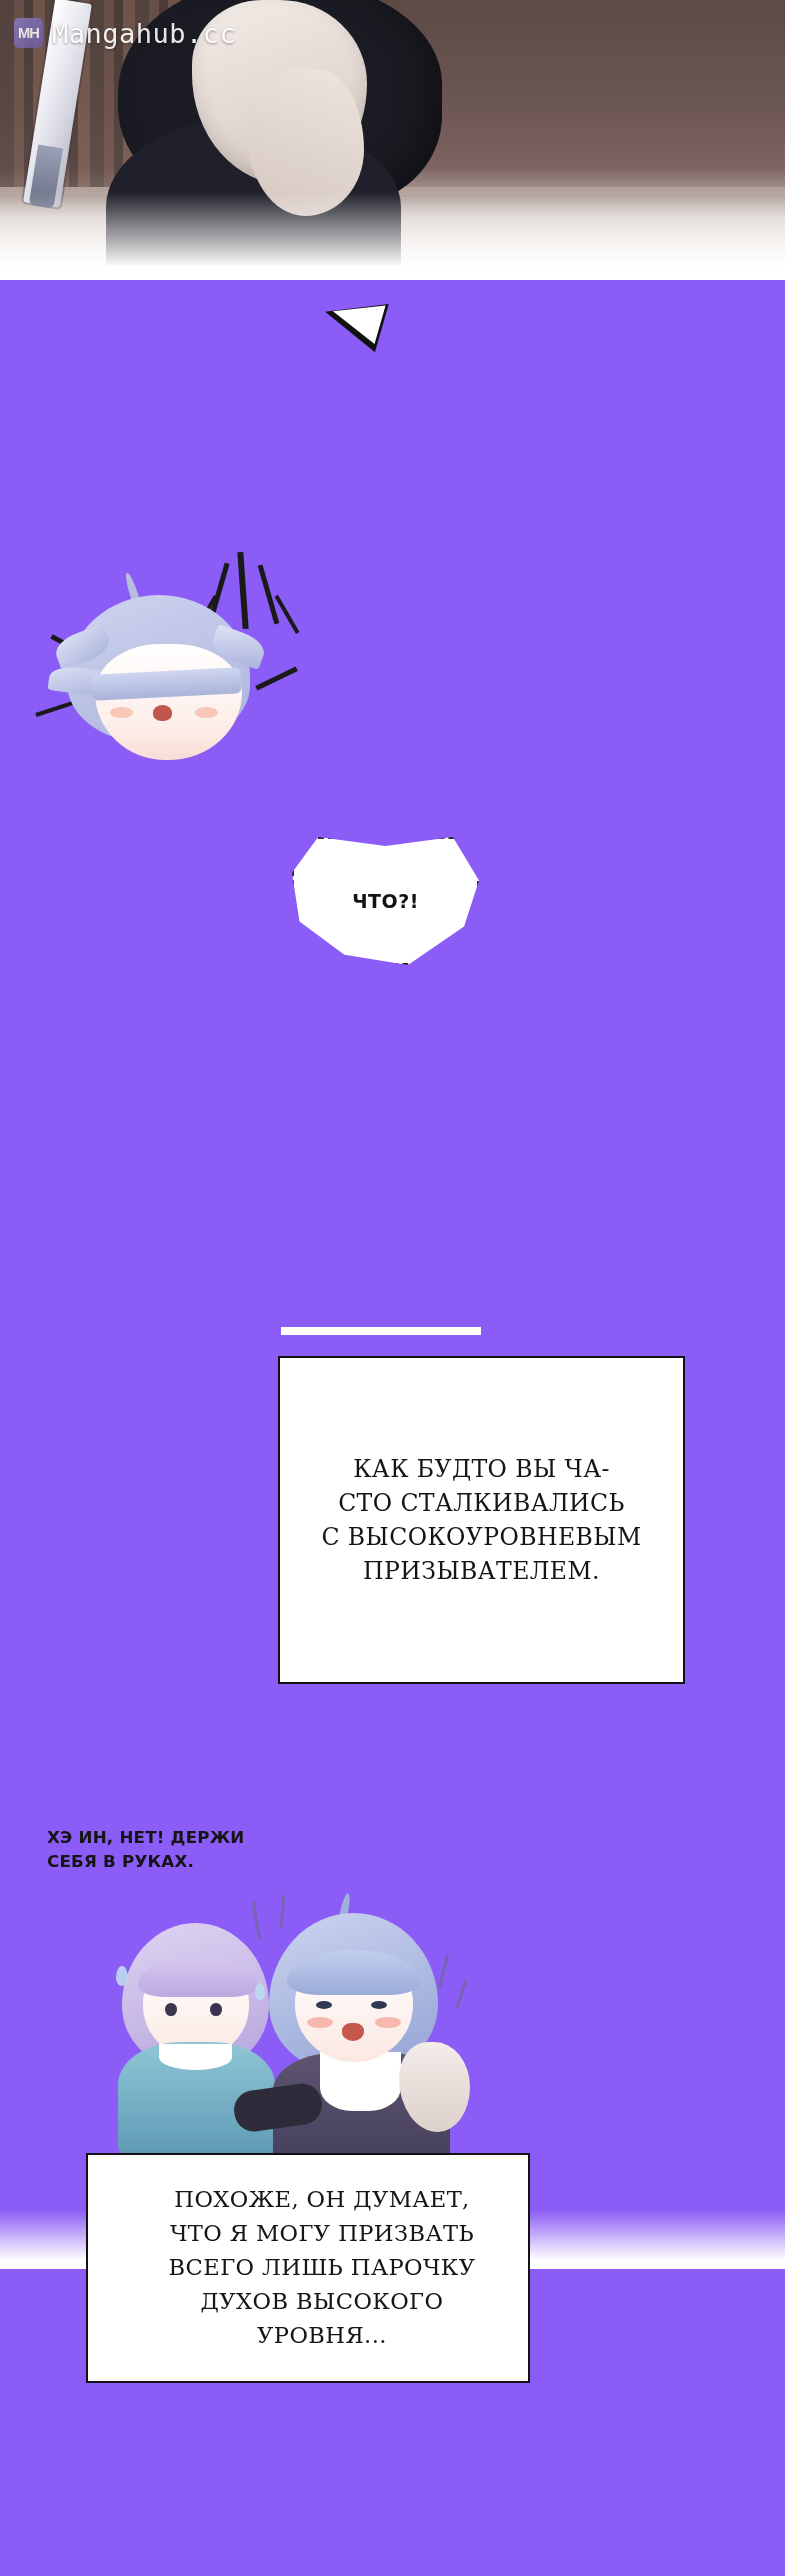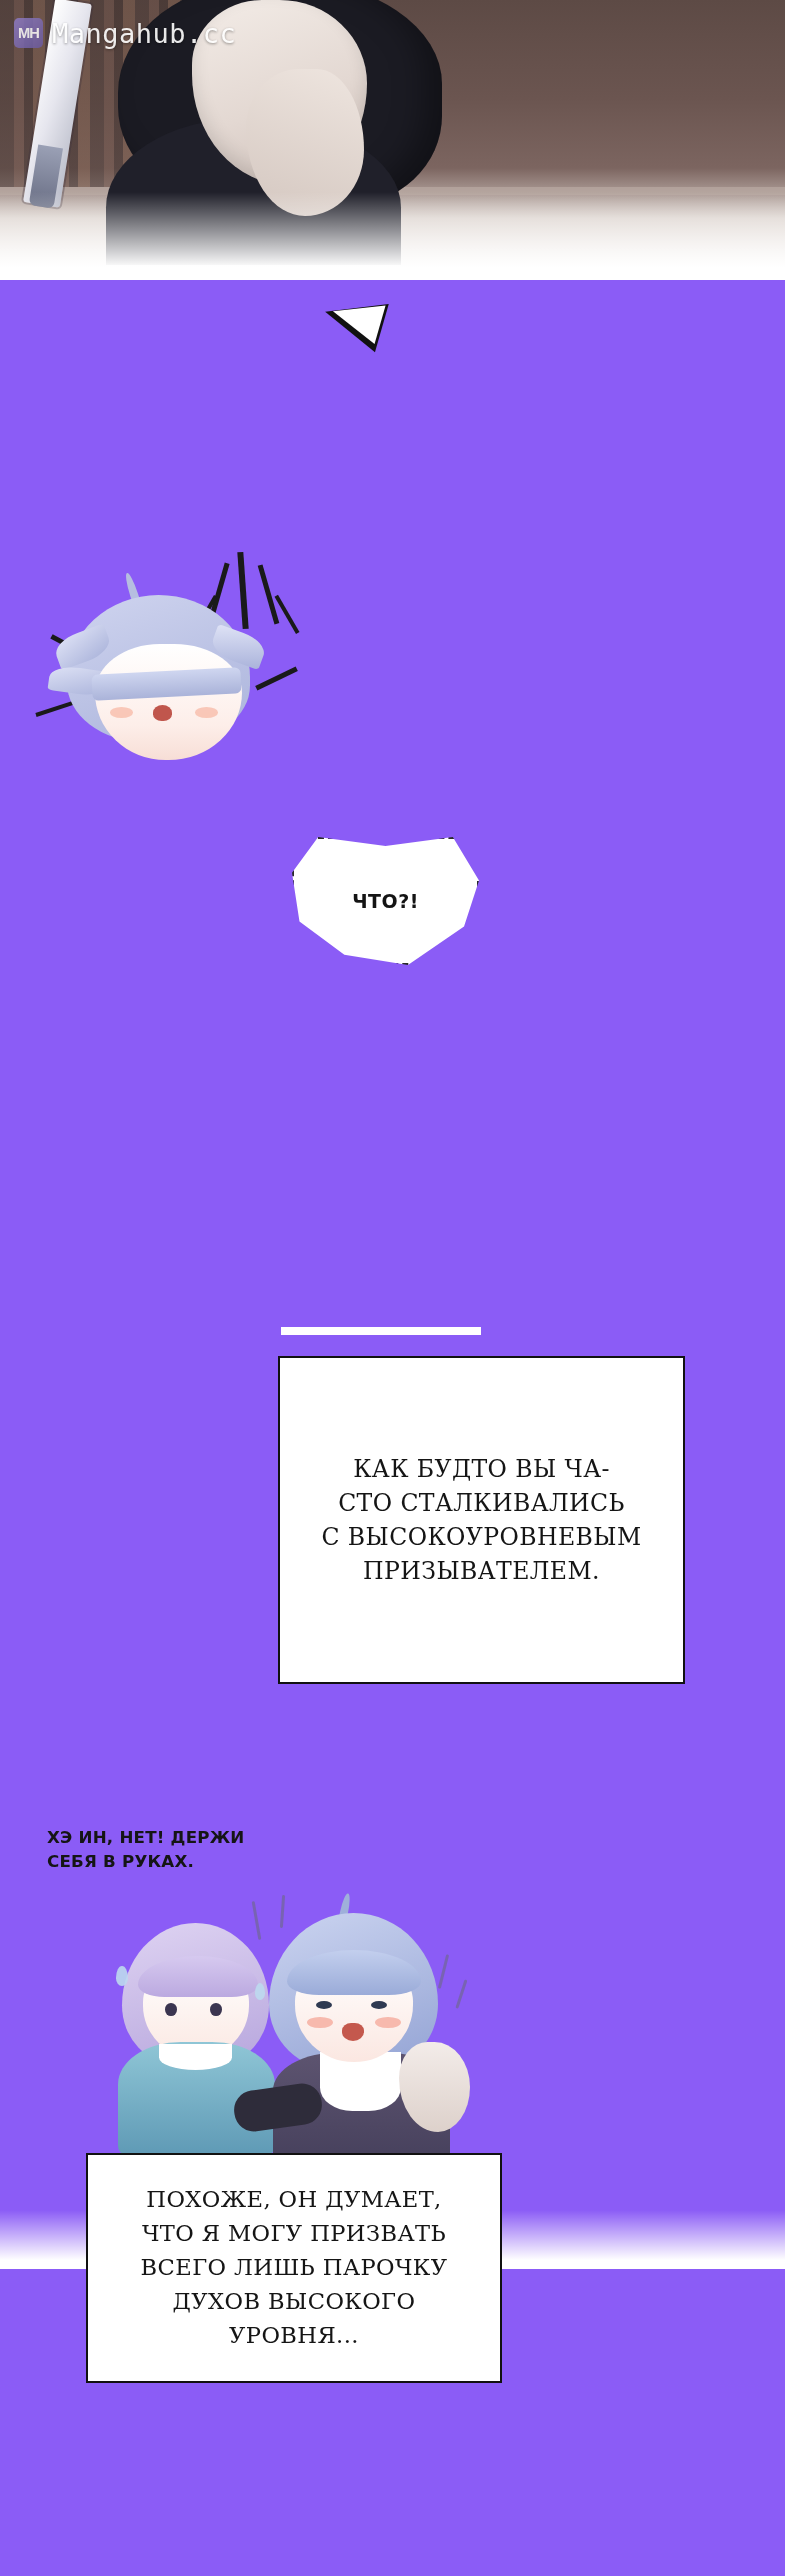--- a/index.html
+++ b/index.html
@@ -241,21 +241,21 @@
   #box2 { left: 278px; top: 1324px; width: 403px; height: 324px; margin-top: 32px; }
   #box2 .txt { font-size: 23.6px; line-height: 1.45; }
   
   .merge-patch {
     position: absolute;
     background: #ffffff;
     z-index: 31;
   }
   #merge1 { left: 281px; top: 1327px; width: 200px; height: 7.9px; }
 
-  #box3 { left: 86px; top: 2153px; width: 412px; height: 226px; }
+  #box3 { left: 86px; top: 2153px; width: 412px; height: 226px; padding-left: 28px; }
   #box3 .txt { font-size: 22.6px; line-height: 1.5; }
 
   
   .caption {
     position: absolute;
     z-index: 30;
     font-family: "DejaVu Sans", sans-serif;
     font-weight: bold;
     font-size: 16.7px;
     line-height: 1.45;

